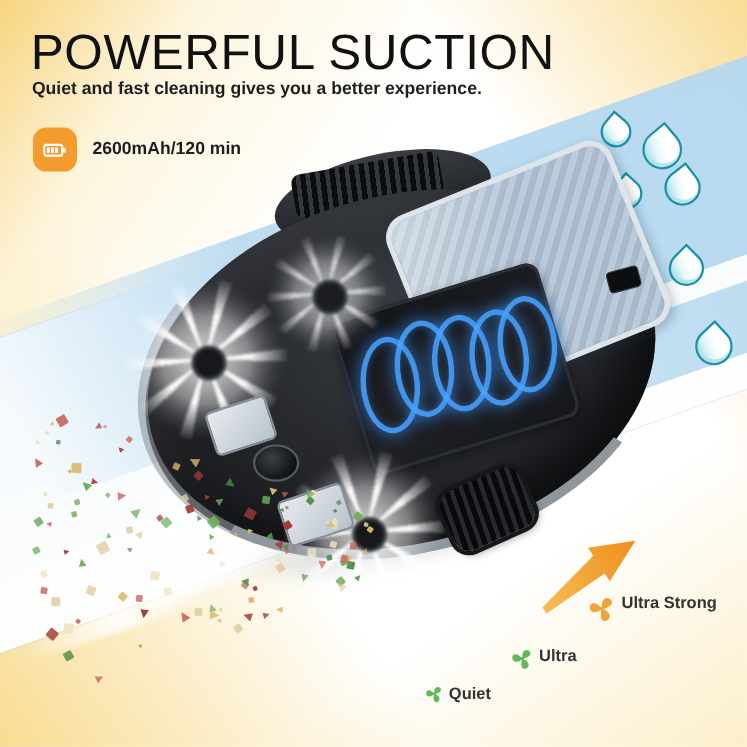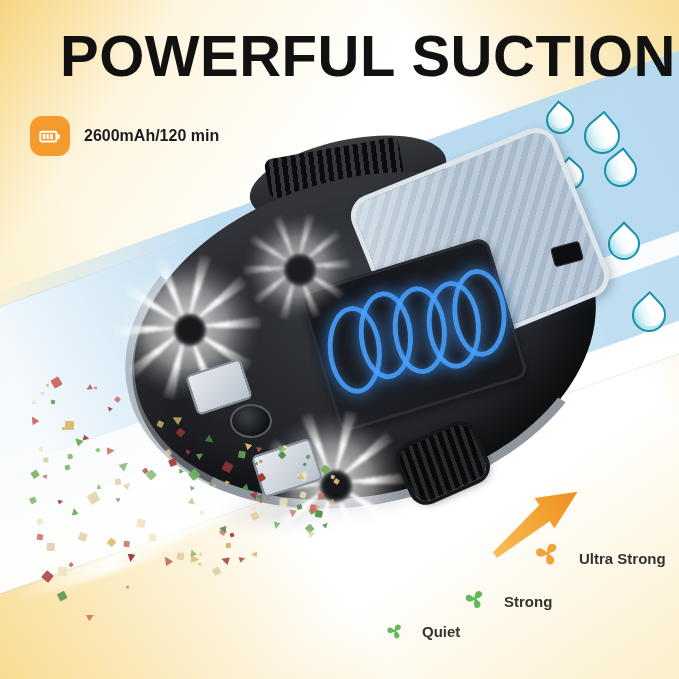--- a/index.html
+++ b/index.html
@@ -18,21 +18,21 @@
   
   .stripe-white{left:-360px;top:195px;width:1400px;height:270px;transform:rotate(-19.5deg);
     background:linear-gradient(180deg, rgba(241,248,254,.97), rgba(255,255,255,.96));
     box-shadow:0 0 0 1px rgba(185,215,238,.45);z-index:1;}
   .stripe-blue1{left:-80px;top:130px;width:1100px;height:170px;transform:rotate(-19.5deg);
     background:linear-gradient(90deg, rgba(187,219,240,0) 6%, rgba(187,219,240,.95) 28%, rgba(178,214,238,.97) 100%);z-index:2;}
   .stripe-blue2{left:110px;top:299px;width:900px;height:62px;transform:rotate(-19.5deg);
     background:linear-gradient(90deg, rgba(187,219,240,0) 22%, rgba(187,219,240,.9) 55%, rgba(178,214,238,.97) 100%);z-index:2;}
 
   
-  .headline{left:28px;top:22px;font-size:58px;font-weight:700;color:#111;letter-spacing:.5px;z-index:8;white-space:nowrap;margin-left:32px;}
+  .headline{left:28px;top:22px;font-size:45px;font-weight:400;color:#111;letter-spacing:.5px;z-index:8;white-space:nowrap;}
   .subtitle{left:29px;top:72px;font-size:16px;font-weight:700;color:#1d1d1f;z-index:8;white-space:nowrap;}
 
   .feature{display:flex;align-items:center;gap:14px;z-index:8;position:absolute;}
   .feature-1{left:30px;top:116px;}
   .feature-2{left:30px;top:170px;}
   .tile{position:relative;width:40px;height:40px;border-radius:12px;background:#F59B2D;
     display:flex;align-items:center;justify-content:center;flex:0 0 auto;}
   .tile svg{position:static;}
   .feature-label{position:static;font-size:16px;font-weight:700;color:#1d1d1f;white-space:nowrap;}
 
@@ -100,37 +100,38 @@
   .streak{background:linear-gradient(90deg,rgba(255,255,255,0),rgba(255,255,255,.85),rgba(255,255,255,0));
     filter:blur(2px);border-radius:50%;z-index:4;}
   .st1{left:30px;top:468px;width:250px;height:22px;transform:rotate(-22deg);}
   .st2{left:60px;top:520px;width:230px;height:20px;transform:rotate(-21deg);}
   .st3{left:8px;top:556px;width:200px;height:18px;transform:rotate(-19deg);}
 
   
   .arrow{left:482px;top:496px;width:104px;height:48px;transform:rotate(-33deg);z-index:7;
     background:linear-gradient(90deg,#f7bd55,#ef8e1c);
     clip-path:polygon(0% 60%, 62% 30%, 62% 12%, 100% 50%, 62% 88%, 62% 70%, 0% 74%);}
-  .lvl{display:flex;align-items:flex-end;gap:18px;z-index:7;}
+  .lvl{display:flex;align-items:flex-start;gap:4px;z-index:7;}
   .lvl svg{position:static;flex:0 0 auto;}
   .lvl-label{position:static;font-size:15px;font-weight:600;color:#333;white-space:nowrap;}
   .lvl-ultra{left:534px;top:540px;}
   .lvl-strong{left:464px;top:588px;}
   .lvl-weak{left:386px;top:622px;}
 </style>
 </head>
 <body>
 
 <div class="stage">
 
   <div class="stripe-white"></div>
   <div class="stripe-blue1"></div>
   <div class="stripe-blue2"></div>
 
   <div class="headline" style="color: rgb(17, 17, 17);">POWERFUL SUCTION</div>
+  <div class="subtitle">Quiet and fast cleaning gives you a better experience.</div>
 
   <div class="feature feature-1">
     <span class="tile" style="background: rgb(245, 155, 45);">
       <svg width="26" height="26" viewBox="0 0 24 24" fill="none" stroke="#fff" stroke-width="1.8">
         <rect x="3" y="8" width="15" height="9" rx="1.5"></rect>
         <rect x="18.6" y="10.5" width="2.4" height="4" fill="#fff" stroke="none"></rect>
         <rect x="5.3" y="10.2" width="2.3" height="4.6" fill="#fff" stroke="none"></rect>
         <rect x="8.7" y="10.2" width="2.3" height="4.6" fill="#fff" stroke="none"></rect>
         <rect x="12.1" y="10.2" width="2.3" height="4.6" fill="#fff" stroke="none"></rect>
       </svg>
@@ -321,21 +322,21 @@
         <path d="M12 12 C10.5 4.5 15 1.8 18.3 4 C21.6 6.2 20 10.8 12 12 Z"></path>
         <g transform="rotate(120 12 12)">
             <path d="M12 12 C10.5 4.5 15 1.8 18.3 4 C21.6 6.2 20 10.8 12 12 Z"></path>
           </g>
         <g transform="rotate(240 12 12)">
             <path d="M12 12 C10.5 4.5 15 1.8 18.3 4 C21.6 6.2 20 10.8 12 12 Z"></path>
           </g>
         <circle cx="12" cy="12" r="1.8"></circle>
       </svg>
     </span>
-    <span class="lvl-label">Strong</span>
+    <span class="lvl-label">Ultra</span>
   </div>
 
   <div class="lvl lvl-weak">
     <span style="position: static; display: inline-flex; color: rgb(99, 184, 91);">
       <svg width="18" height="18" viewBox="0 0 24 24" fill="currentColor">
         <path d="M12 12 C10.5 4.5 15 1.8 18.3 4 C21.6 6.2 20 10.8 12 12 Z"></path>
         <g transform="rotate(120 12 12)">
             <path d="M12 12 C10.5 4.5 15 1.8 18.3 4 C21.6 6.2 20 10.8 12 12 Z"></path>
           </g>
         <g transform="rotate(240 12 12)">

